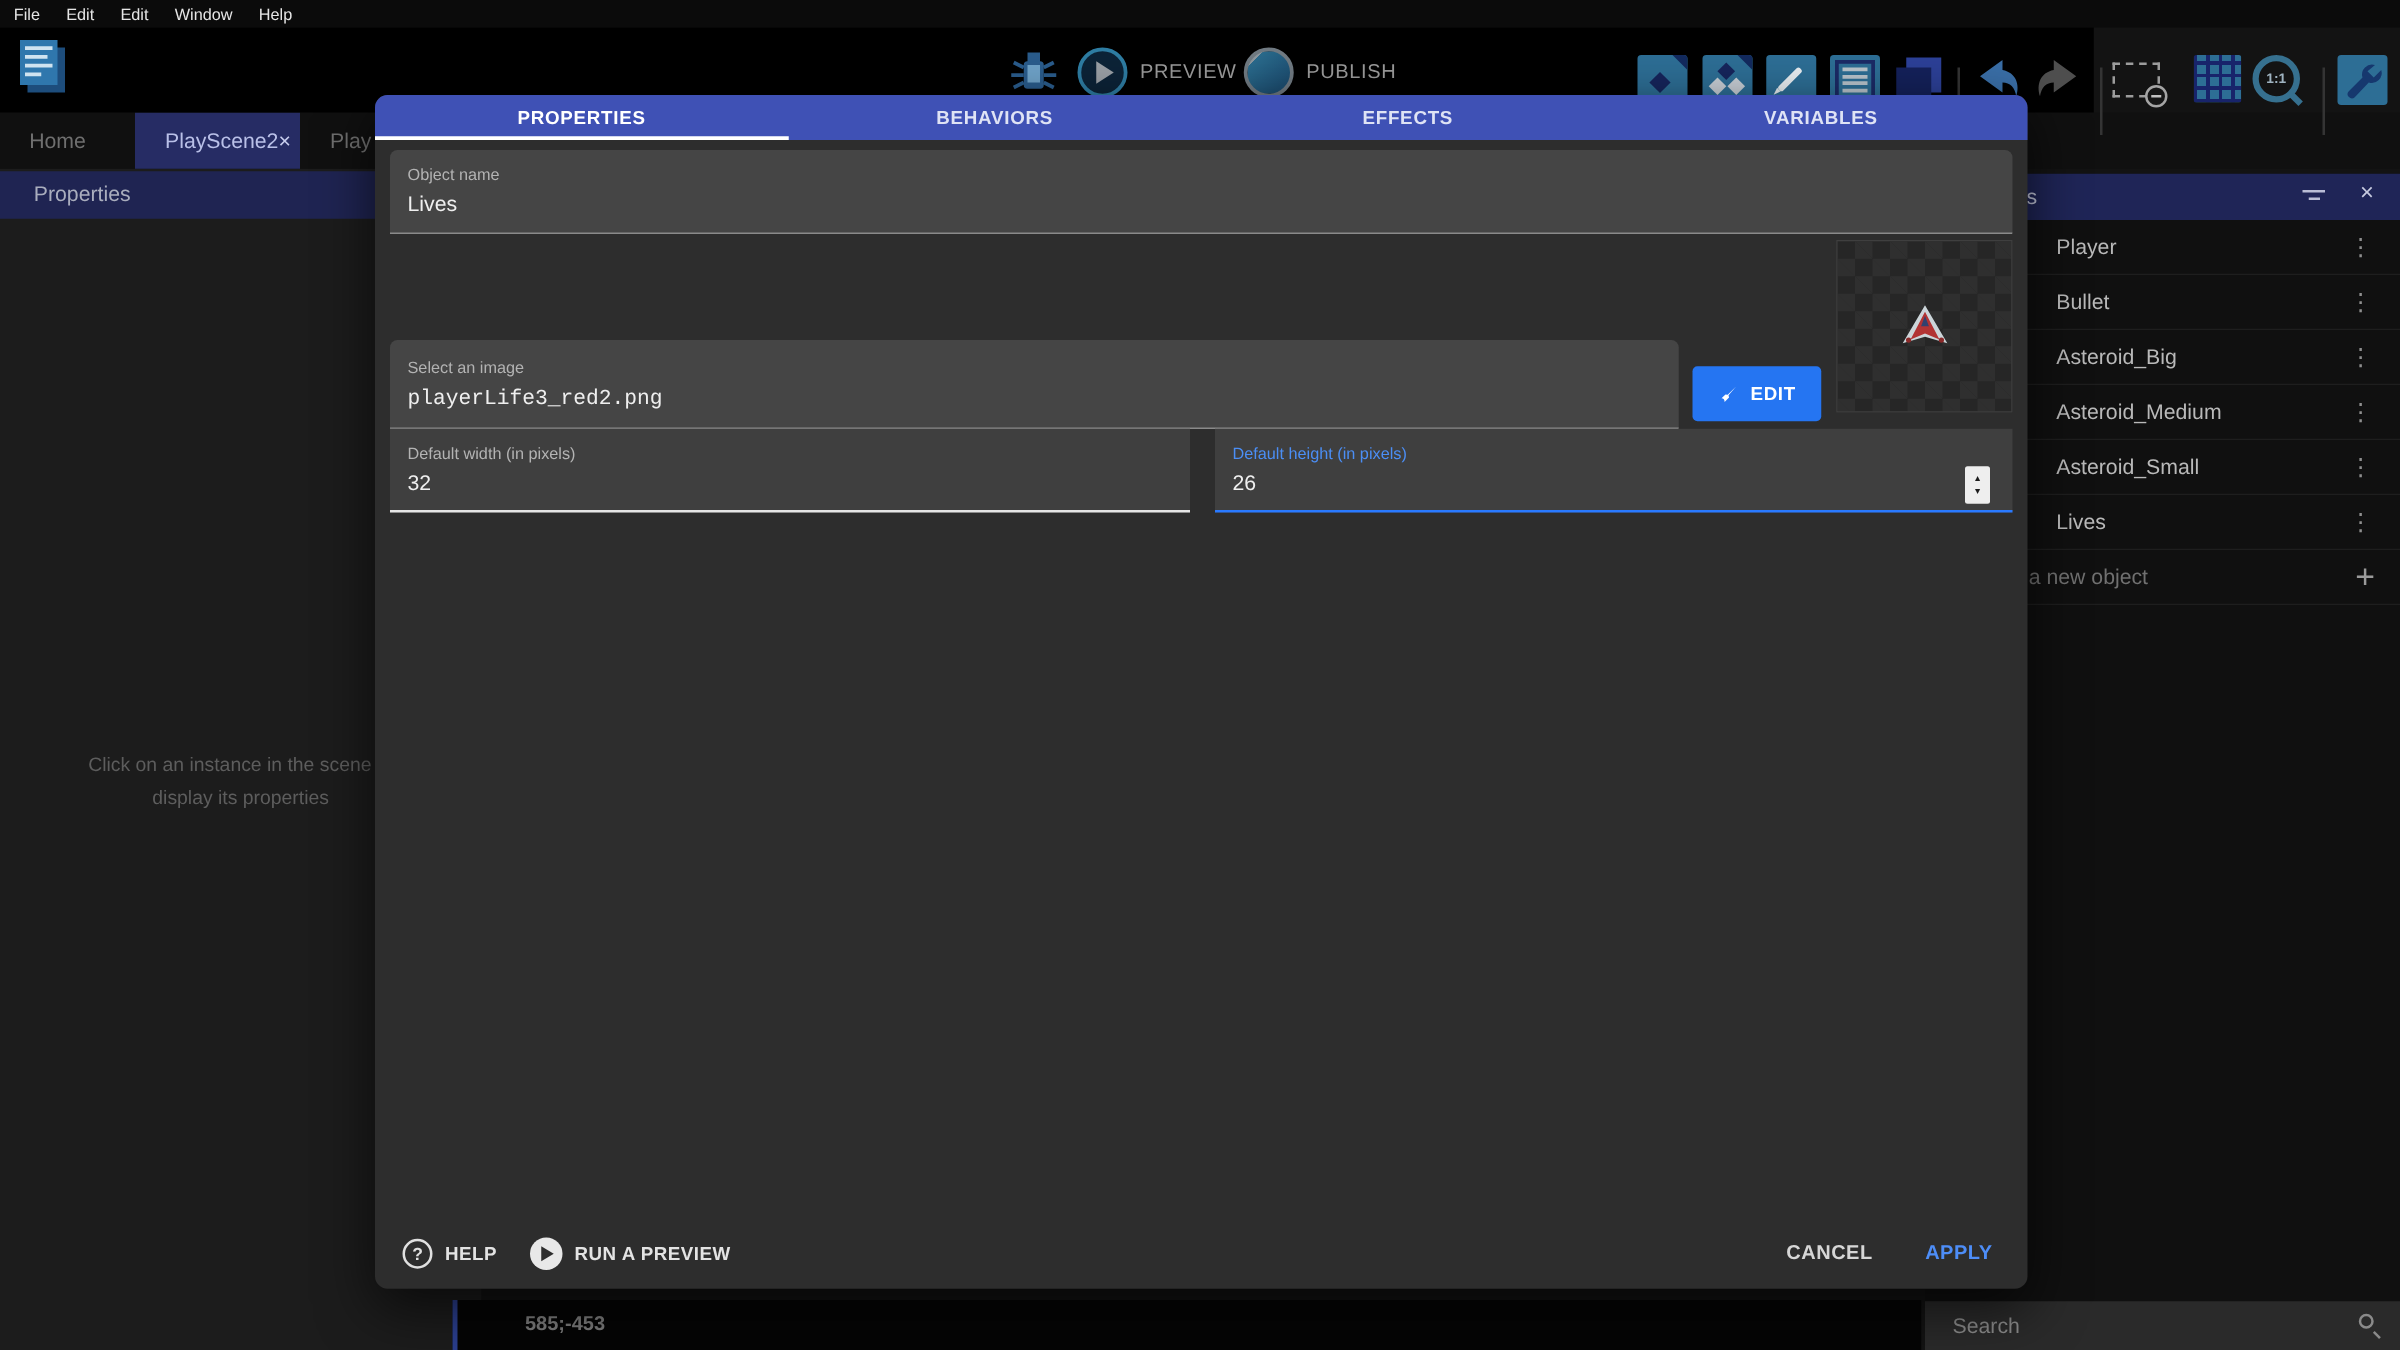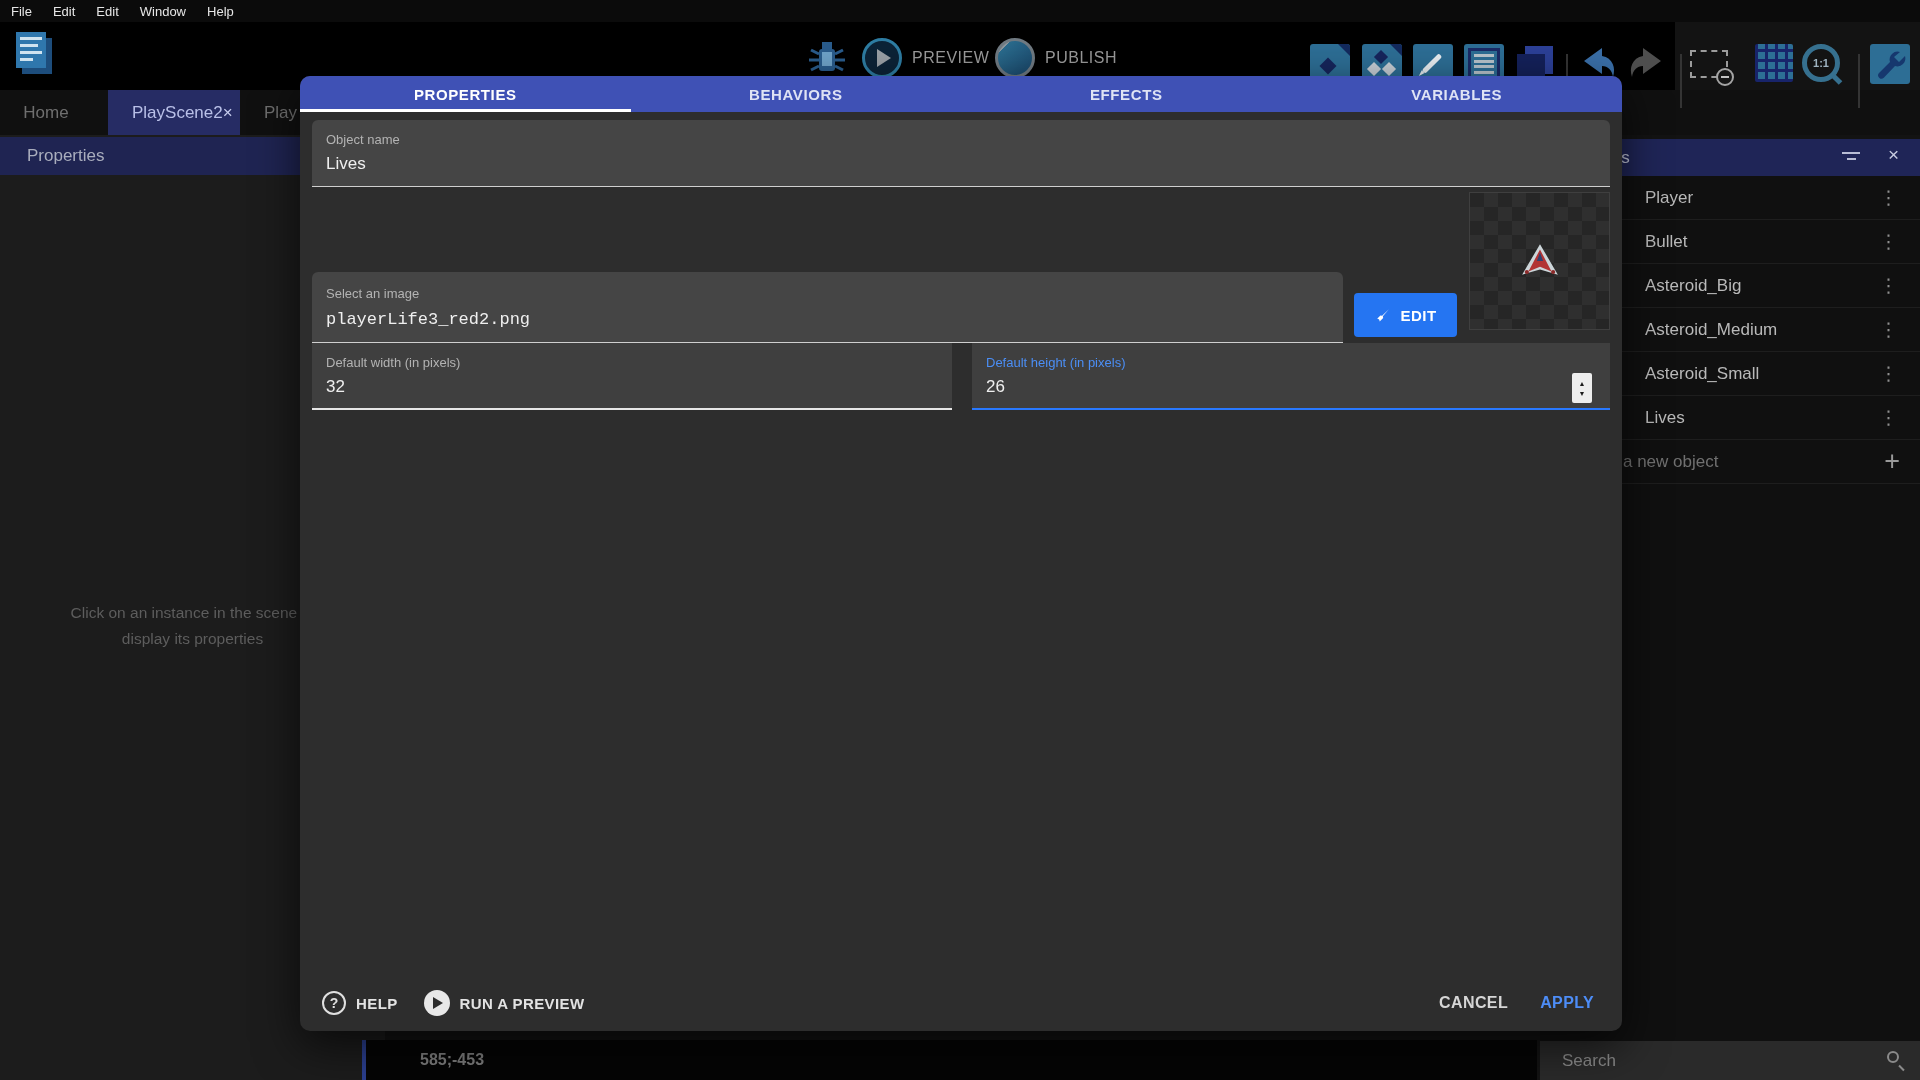--- a/index.html
+++ b/index.html
@@ -157,21 +157,21 @@
                 display:flex; align-items:center; }
   .foot-btn { display:flex; align-items:center; gap:10px; cursor:pointer; margin-right:26px; }
   .foot-btn span.fb-lbl { color:#e3e3e3; font-size:15px; font-weight:bold; letter-spacing:0.4px; }
   .help-circ { width:24px; height:24px; border-radius:50%; border:2px solid #e0e0e0;
                display:flex; align-items:center; justify-content:center; }
   .help-circ span { color:#e0e0e0; font-size:14px; font-weight:bold; }
   .run-circ { width:26px; height:26px; border-radius:50%; background:#e8e8e8;
               display:flex; align-items:center; justify-content:center; }
   .run-circ b { display:block; width:0; height:0; border-left:10px solid #2d2d2d;
                 border-top:6px solid transparent; border-bottom:6px solid transparent; margin-left:3px; }
-  .foot-right { margin-left:auto; display:flex; align-items:center; gap:32px; }
+  .foot-right { margin-left:auto; display:flex; align-items:center; gap:42px; }
   .btn-cancel { color:#d6d6d6; font-size:16px; font-weight:bold; letter-spacing:0.4px; cursor:pointer; }
   .btn-apply { color:#4d8df7; font-size:16px; font-weight:bold; letter-spacing:0.4px; cursor:pointer; }
 </style>
 </head>
 <body>
 
 <div class="screen">
 
   <div class="menubar">
     <span>File</span>

